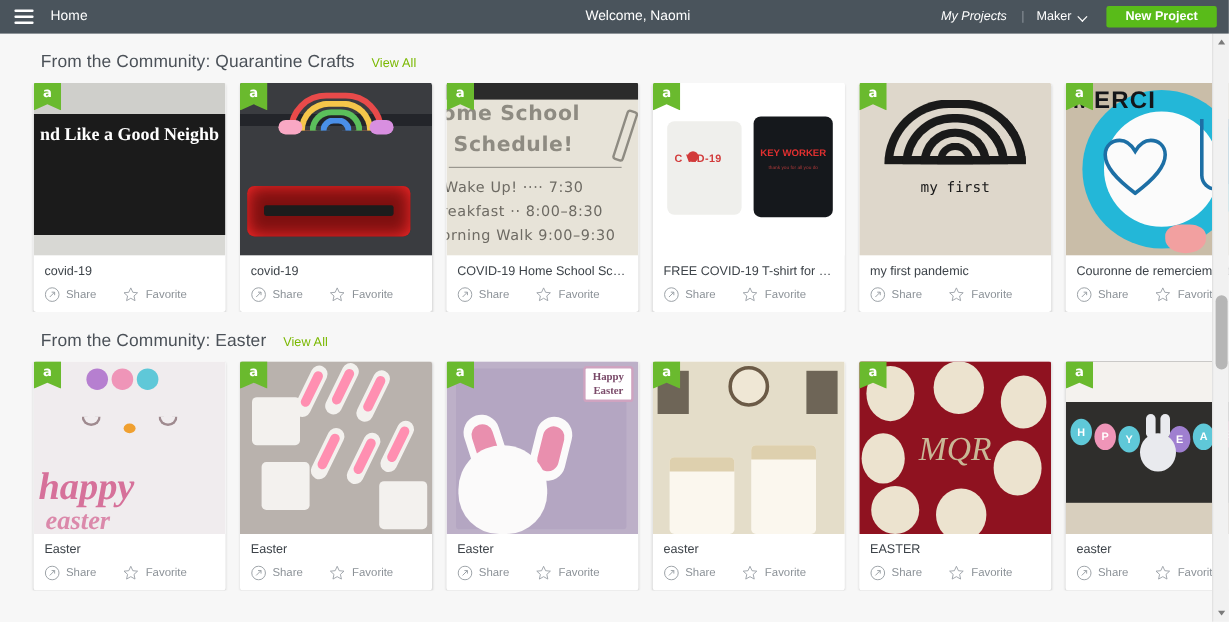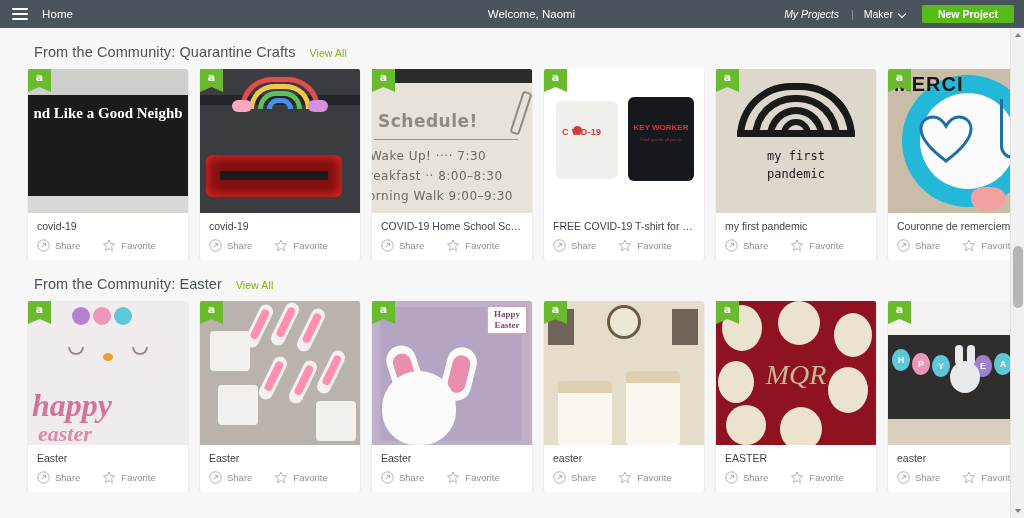--- a/index.html
+++ b/index.html
@@ -350,20 +350,21 @@
             </div>
           </div>
         </div>
       </div>
 
       <div class="card">
         <div class="thumb">
           <div class="art paper">
             <div class="hdr"></div>
             <div class="pencil"></div>
+            <div class="hand hs1">ome School</div>
             <div class="hand hs2">Schedule!</div>
             <div class="hrule"></div>
             <div class="hand hr1">Wake Up! ···· 7:30</div>
             <div class="hand hr2">reakfast ·· 8:00–8:30</div>
             <div class="hand hr3">orning Walk 9:00–9:30</div>
           </div>
           <div class="ribbon">a</div>
         </div>
         <div class="card-body">
           <div class="card-title">COVID-19 Home School Sche...</div>
@@ -420,21 +421,20 @@
       </div>
 
       <div class="card">
         <div class="thumb">
           <div class="art beige">
             <div class="arc" style="top:14px;width:118px;height:54px;border-width:7px;"></div>
             <div class="arc" style="top:26px;width:88px;height:42px;border-width:7px;"></div>
             <div class="arc" style="top:38px;width:58px;height:30px;border-width:7px;"></div>
             <div class="arc" style="top:50px;width:30px;height:18px;border-width:6px;"></div>
             <div class="mfp1">my first</div>
-            <div class="mfp2">pandemic</div>
           </div>
           <div class="ribbon">a</div>
         </div>
         <div class="card-body">
           <div class="card-title">my first pandemic</div>
           <div class="card-actions">
             <div class="act">
               <svg width="13" height="13" viewBox="0 0 16 16">
                   <circle cx="8" cy="8" r="7" fill="none" stroke="#9aa0a6" stroke-width="1"></circle>
                   <path d="M5.5 10.5L10.5 5.5M10.5 5.5H7.4M10.5 5.5V8.6" fill="none" stroke="#9aa0a6" stroke-width="1"></path>

